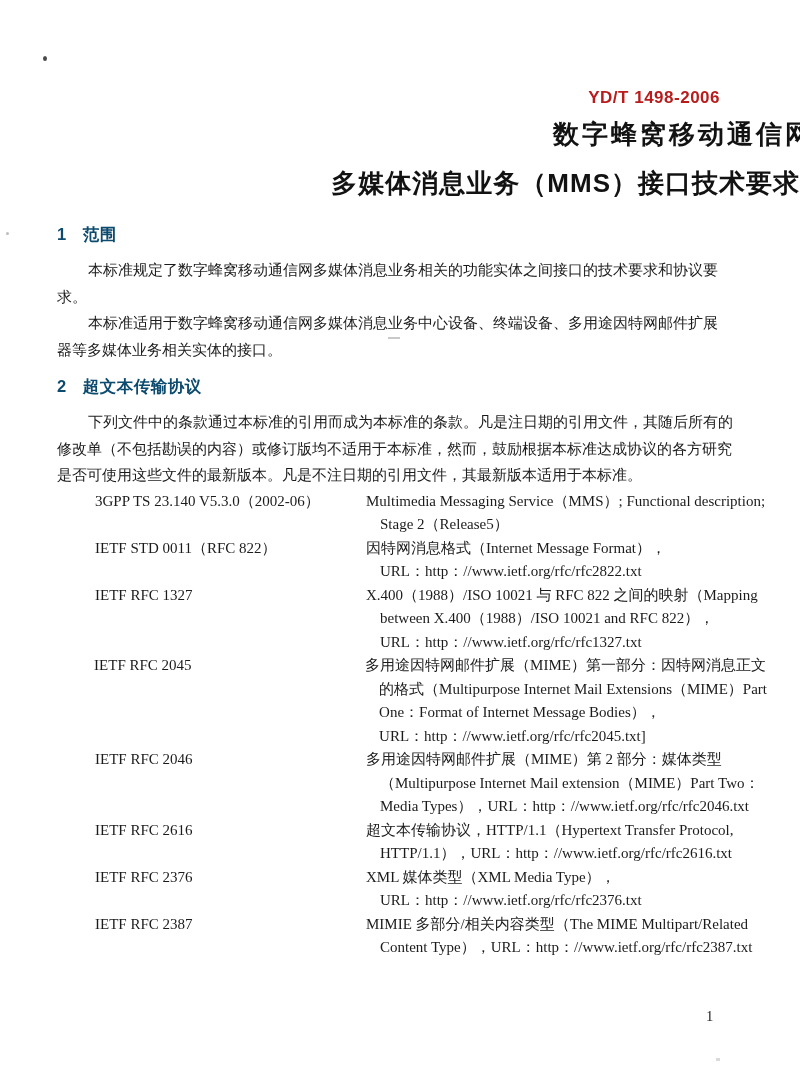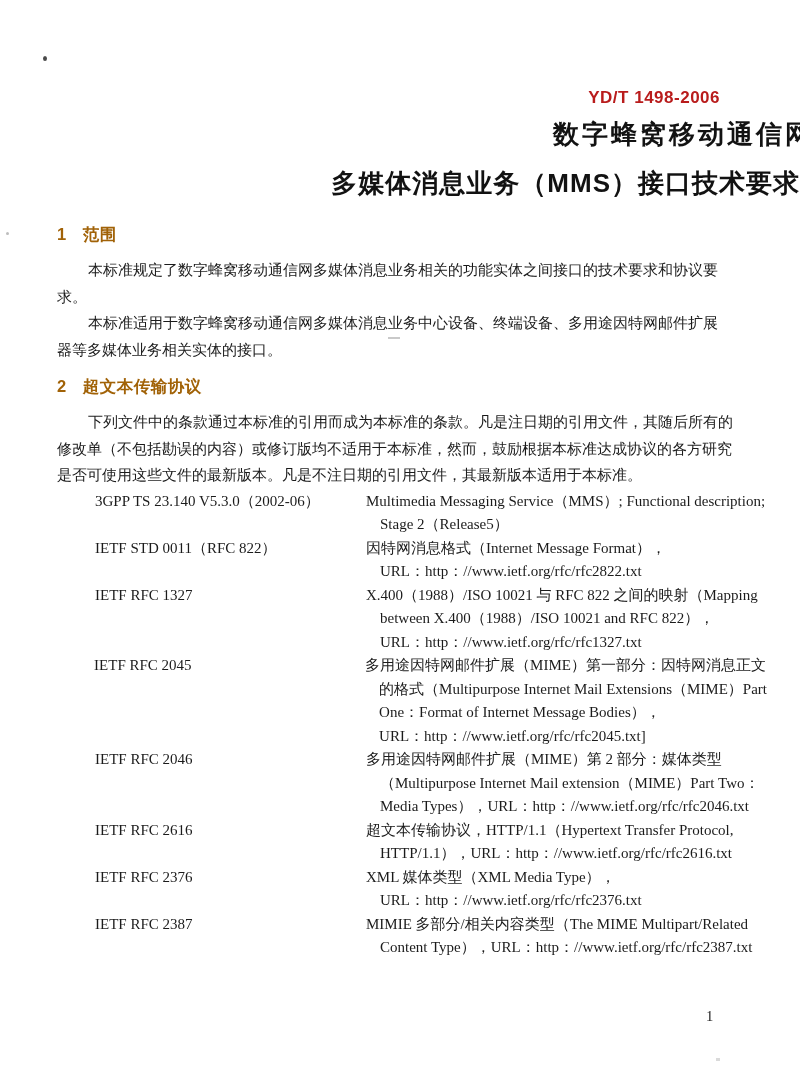--- a/index.html
+++ b/index.html
@@ -70,21 +70,21 @@
     width: 710px;
     z-index: 1;
   }
   .sec {
     margin: 0 0 13px 0;
     font-family: "Liberation Sans", "DejaVu Sans", sans-serif;
     font-weight: bold;
     font-size: 16.5px;
     line-height: 20px;
     letter-spacing: 0.5px;
-    color: #a16207;
+    color: #0c4a6e;
   }
   .sec.mt { margin-top: 13px; }
   .sec .num { margin-right: 16px; }
   .para {
     margin: 0;
     font-size: 15px;
     line-height: 26.5px;
     white-space: pre;
     color: #1b1b1b;
   }

